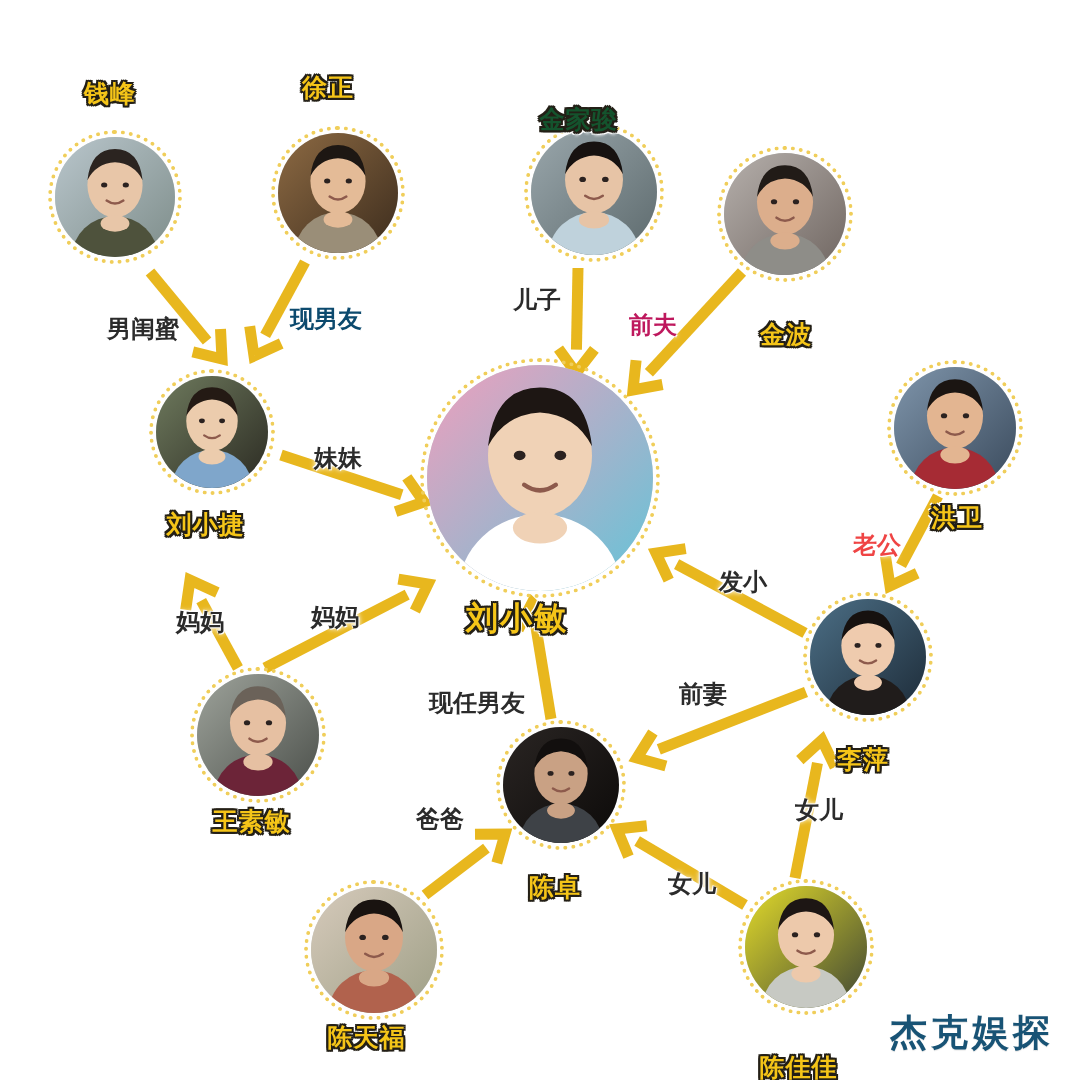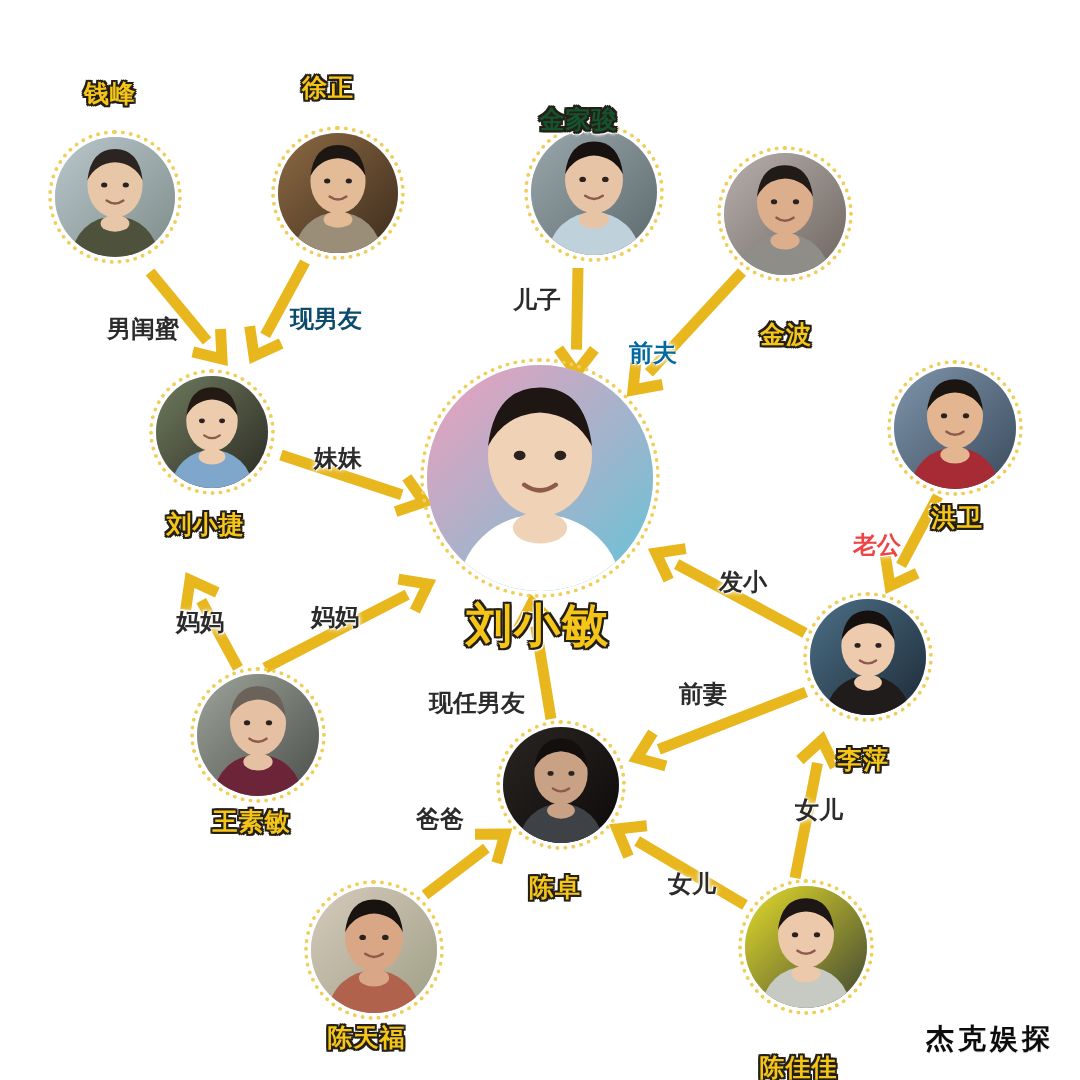--- a/index.html
+++ b/index.html
@@ -59,41 +59,41 @@
     text-shadow:
       -2px -2px 0 #231f16, 2px -2px 0 #231f16,
       -2px  2px 0 #231f16, 2px  2px 0 #231f16,
        0   -2px 0 #231f16, 0    2px 0 #231f16,
       -2px  0   0 #231f16, 2px  0   0 #231f16,
       -3px -3px 0 #ffffff, 3px -3px 0 #ffffff,
       -3px  3px 0 #ffffff, 3px  3px 0 #ffffff,
        0    4px 3px rgba(255,255,255,.9);
     font-size:25px;
   }
-  .name.big{ font-size:46px; letter-spacing:2px; }
+  .name.big{ font-size:32px; letter-spacing:2px; }
 
   
   .rel{
     position:absolute;
     white-space:nowrap;
     font-weight:bold;
     font-size:24px;
     color:#2b2b2b;
     line-height:1;
     text-shadow:0 0 4px #fff, 0 0 6px #fff, 1px 1px 0 #fff, -1px -1px 0 #fff;
   }
 
   .watermark{
     position:absolute;
     right:26px;
     bottom:22px;
-    font-size:28px;
+    font-size:37px;
     font-weight:bold;
     letter-spacing:4px;
-    color:#000000;
+    color:#0c4a6e;
     text-shadow:0 1px 1px #e2e2e2;
     opacity:.95;
   }
 </style>
 </head>
 <body>
 
 <div id="stage">
 
   <svg id="edges" viewBox="0 0 1080 1080" xmlns="http://www.w3.org/2000/svg">
@@ -419,21 +419,21 @@
       <div class="name" style="color: rgb(245, 197, 24); left: 166.5px; top: 512px;">刘小捷</div>
       <div class="name big" style="color: rgb(245, 197, 24); left: 466px; top: 602px;">刘小敏</div>
       <div class="name" style="color: rgb(245, 197, 24); left: 837px; top: 747px;">李萍</div>
       <div class="name" style="color: rgb(245, 197, 24); left: 212.5px; top: 809px;">王素敏</div>
       <div class="name" style="color: rgb(245, 197, 24); left: 529px; top: 875px;">陈卓</div>
       <div class="name" style="color: rgb(245, 197, 24); left: 327.5px; top: 1025px;">陈天福</div>
       <div class="name" style="color: rgb(245, 197, 24); left: 759.5px; top: 1023px; margin-top: 32px;">陈佳佳</div>
       <div class="rel" style="color: rgb(43, 43, 43); left: 107px; top: 317px;">男闺蜜</div>
       <div class="rel" style="color: #0c4a6e; left: 290px; top: 307px;">现男友</div>
       <div class="rel" style="color: rgb(43, 43, 43); left: 513px; top: 288px;">儿子</div>
-      <div class="rel" style="color: #0369a1; left: 629px; top: 313px; margin-top: 28px;">前夫</div>
+      <div class="rel" style="color: #be185d; left: 629px; top: 313px;">前夫</div>
       <div class="rel" style="color: rgb(43, 43, 43); left: 314px; top: 446px;">妹妹</div>
       <div class="rel" style="color: rgb(43, 43, 43); left: 176px; top: 610px;">妈妈</div>
       <div class="rel" style="color: rgb(43, 43, 43); left: 311px; top: 605px;">妈妈</div>
       <div class="rel" style="color: #ef4444; left: 853px; top: 533px;">老公</div>
       <div class="rel" style="color: rgb(43, 43, 43); left: 719px; top: 570px;">发小</div>
       <div class="rel" style="color: rgb(43, 43, 43); left: 679px; top: 682px;">前妻</div>
       <div class="rel" style="color: rgb(43, 43, 43); left: 429px; top: 691px;">现任男友</div>
       <div class="rel" style="color: rgb(43, 43, 43); left: 416px; top: 807px;">爸爸</div>
       <div class="rel" style="color: rgb(43, 43, 43); left: 668px; top: 872px;">女儿</div>
       <div class="rel" style="color: rgb(43, 43, 43); left: 795px; top: 798px;">女儿</div>

